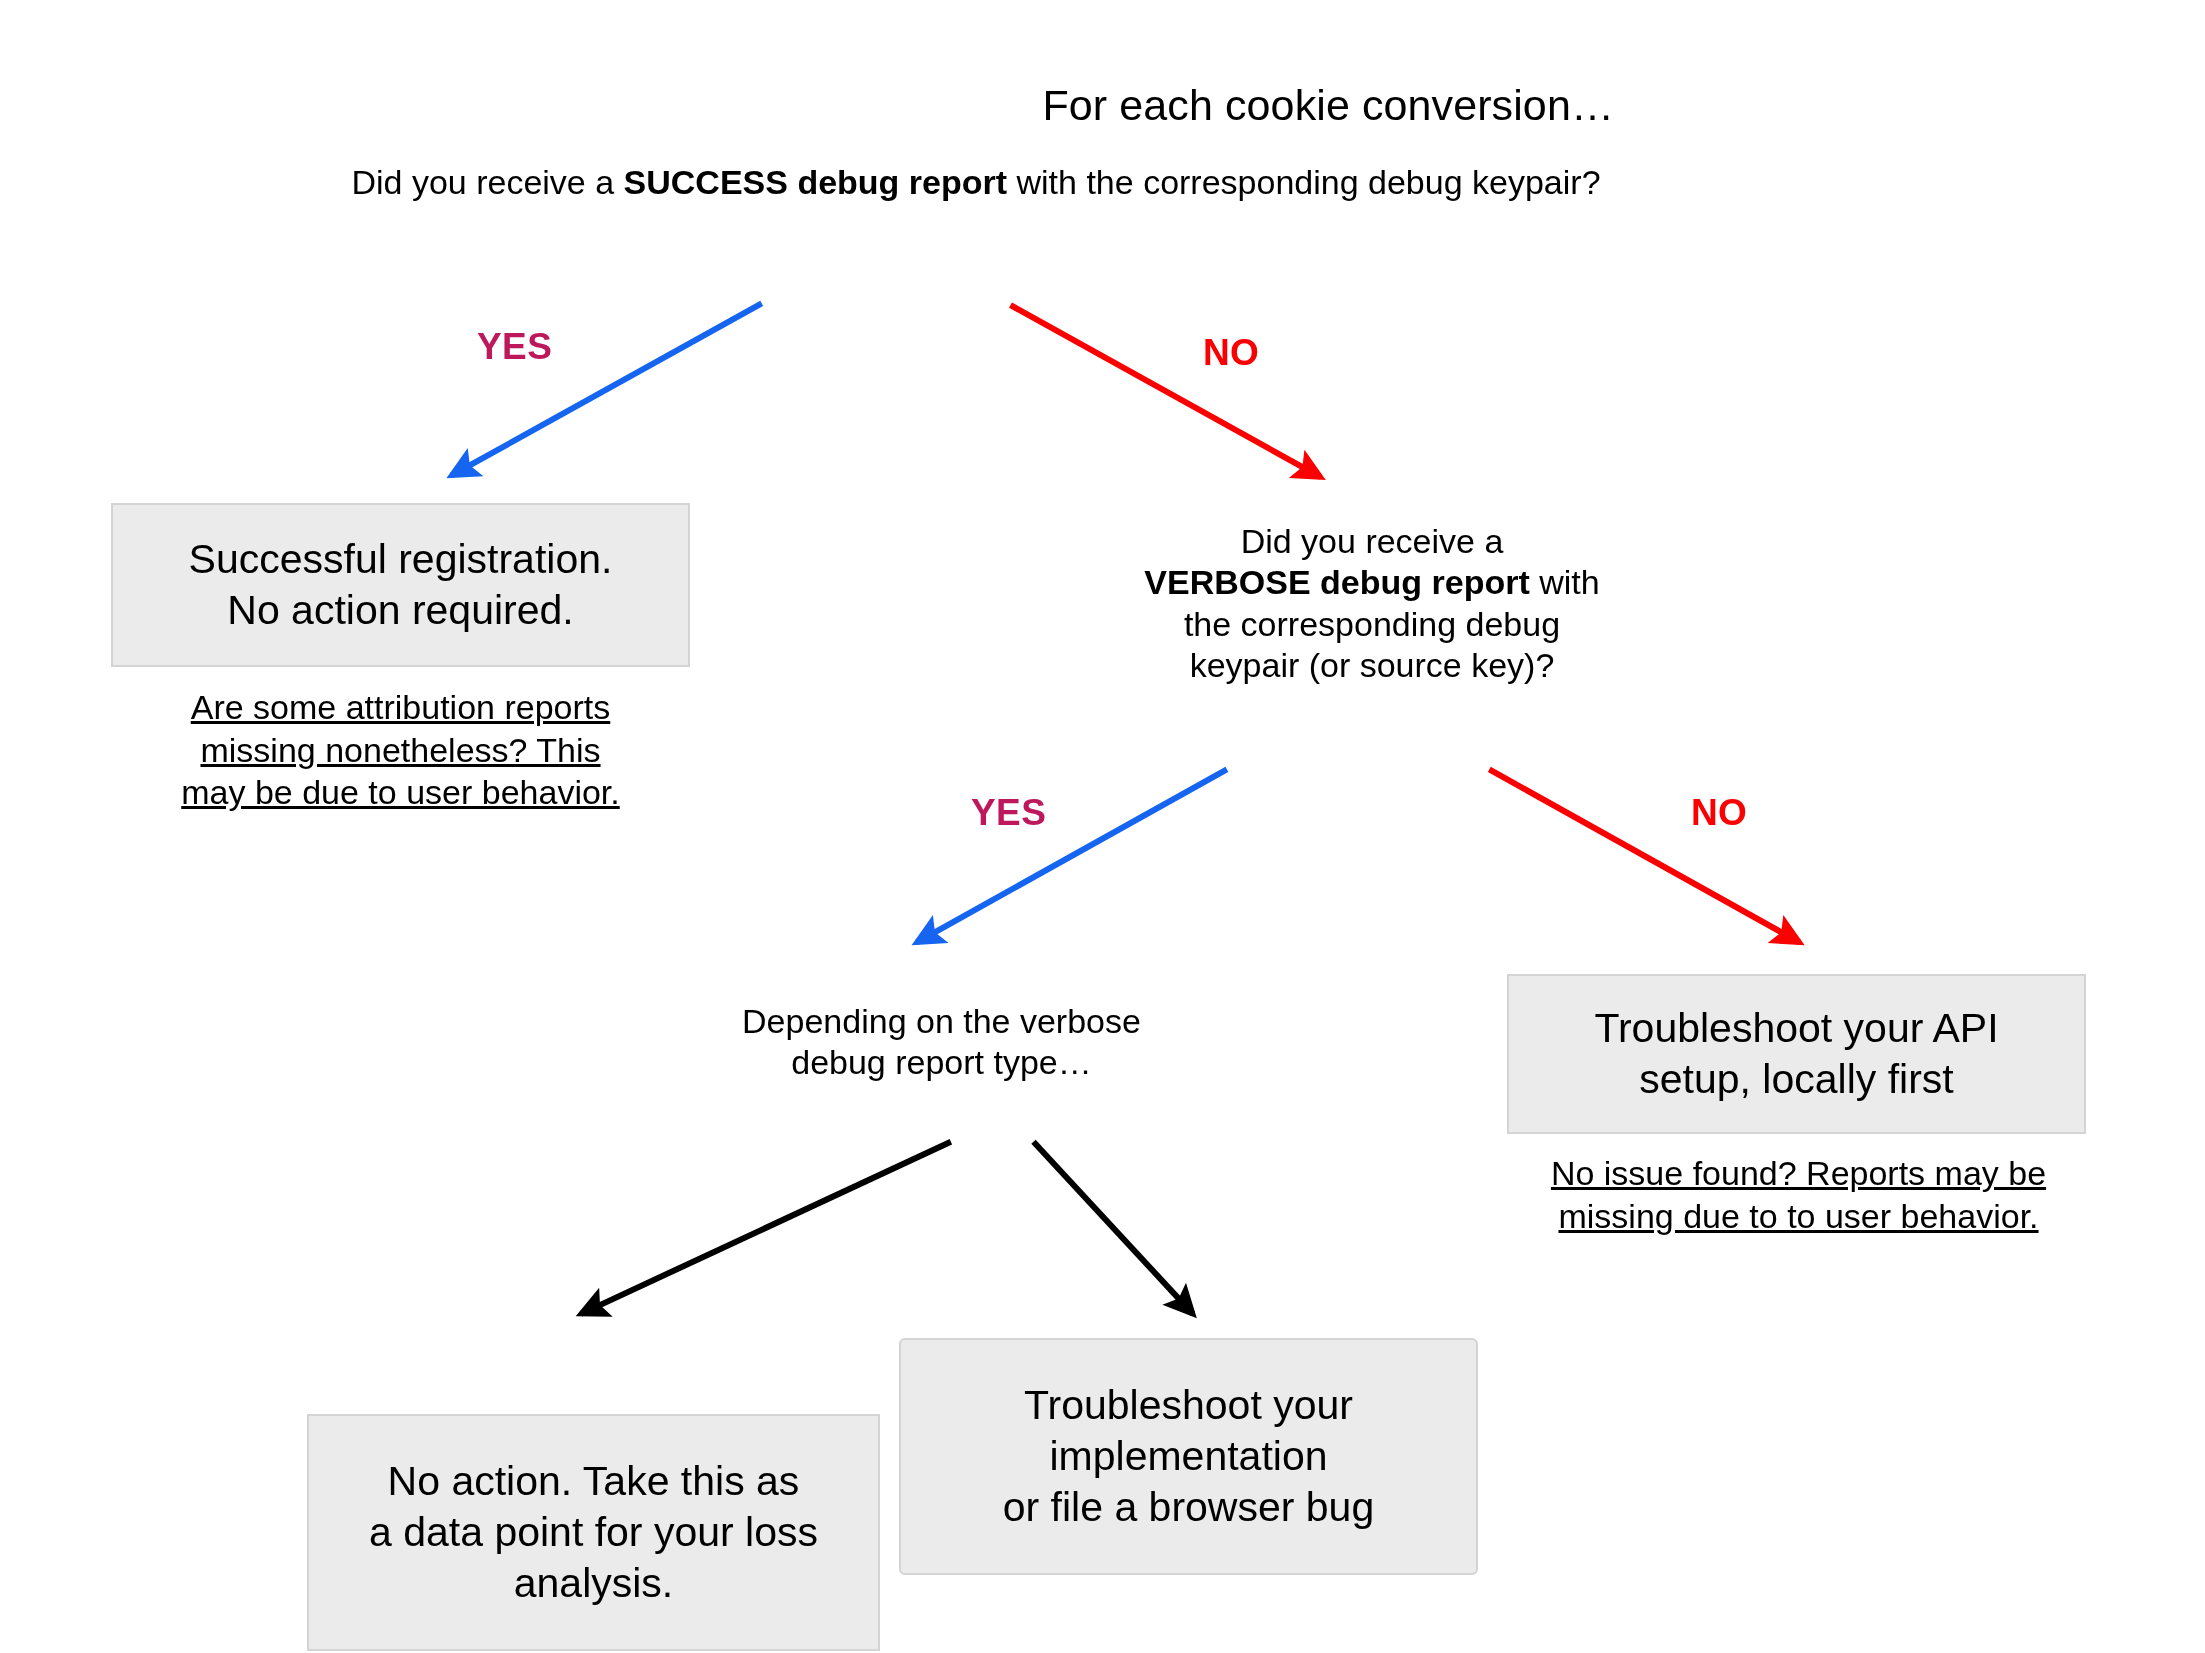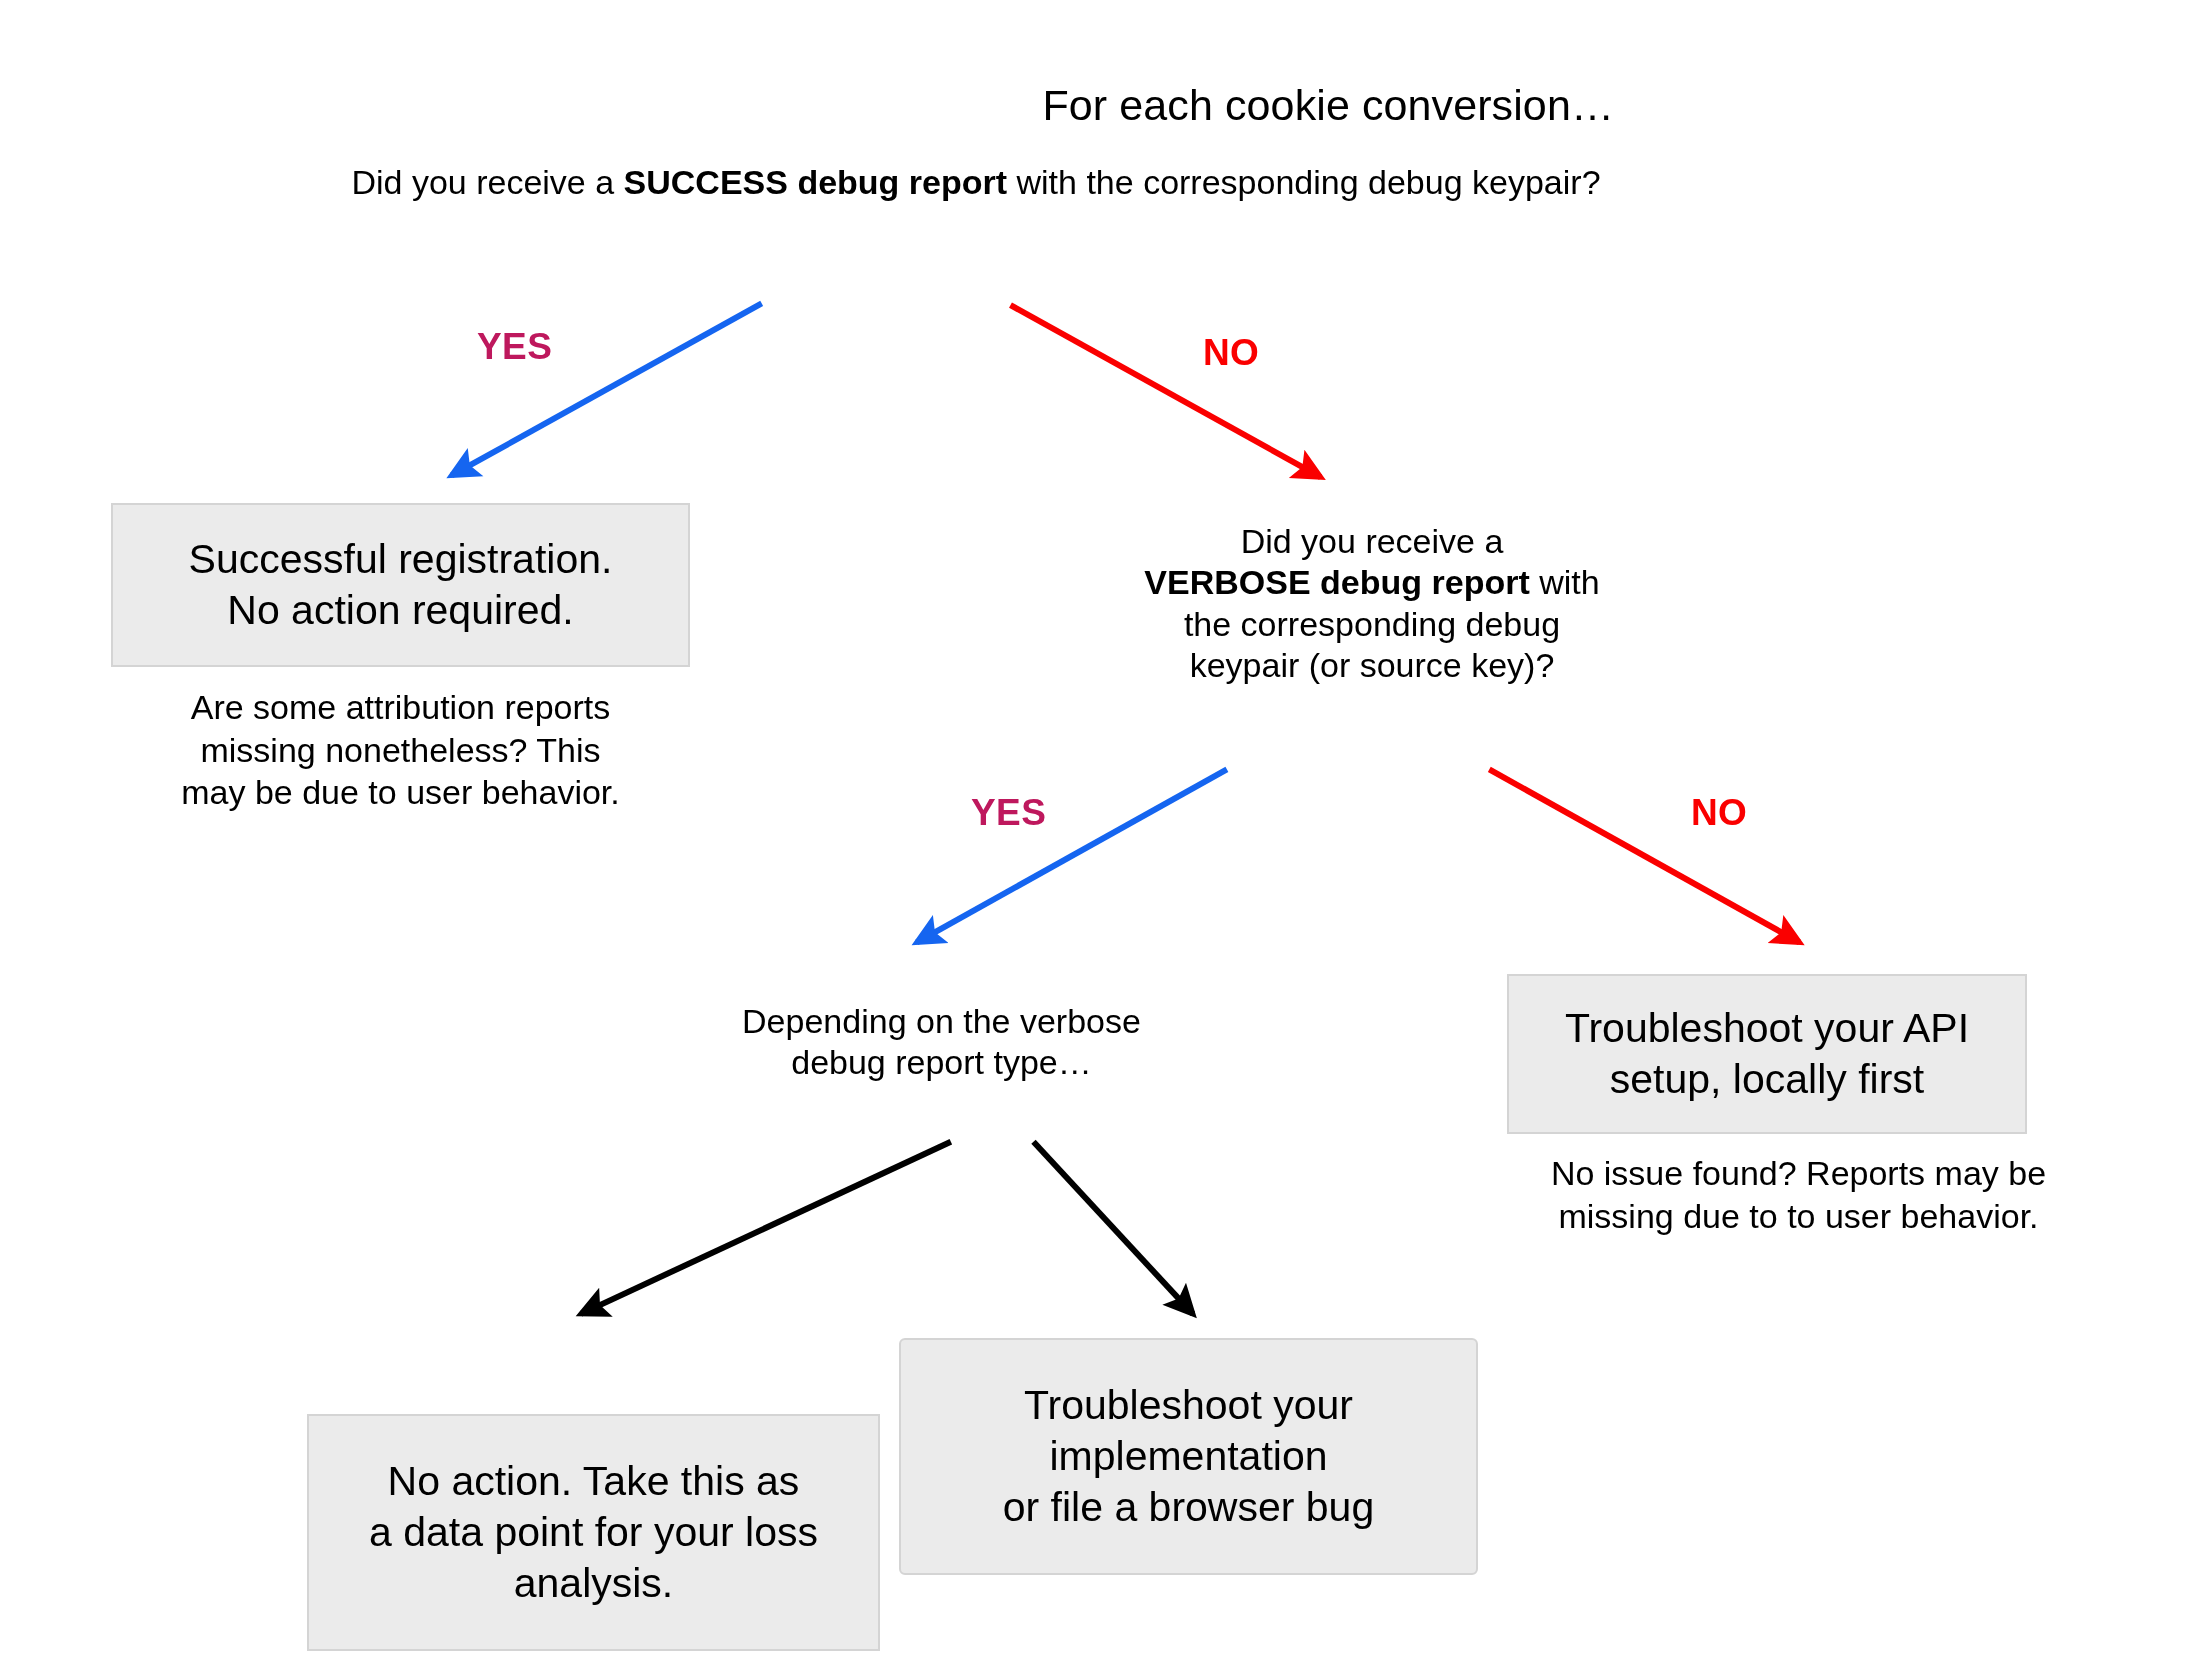--- a/index.html
+++ b/index.html
@@ -38,20 +38,21 @@
     text-align: center;
   }
   .question b { font-weight: bold; }
 
   .caption {
     font-size: 34px;
     line-height: 1.25;
     text-align: center;
     color: #000;
     white-space: pre-line;
+    text-decoration: underline;
   }
 
   
   .box {
     background: #ebebeb;
     border: 2.6px solid #d4d4d4;
     box-sizing: border-box;
     display: flex;
     align-items: center;
     justify-content: center;
@@ -129,21 +130,21 @@
 
   <div class="abs qtext question" style="left:997px; top:521px; width:750px;"><span>Did you receive a
 </span><b>VERBOSE debug report</b><span> with
 the corresponding debug
 keypair (or source key)?</span></div>
 
   <div class="abs edge-label label-yes" style="left:971px; top:792px;">YES</div>
 
   <div class="abs edge-label label-no" style="left:1691px; top:792px;">NO</div>
 
-  <div class="abs box" style="left:1507px; top:974px; width:520px; height:160px;">Troubleshoot your API
+  <div class="abs box" style="left:1507px; top:974px; width:579px; height:160px;">Troubleshoot your API
 setup, locally first</div>
 
   <div class="abs qtext question" style="left:609px; top:1001px; width:665px;">Depending on the verbose
 debug report type…</div>
 
   <div class="abs caption" style="left:1466px; top:1152px; width:665px;">No issue found? Reports may be
 missing due to to user behavior.</div>
 
   <div class="abs box" style="left:307px; top:1414px; width:573px; height:237px;">No action. Take this as
 a data point for your loss

